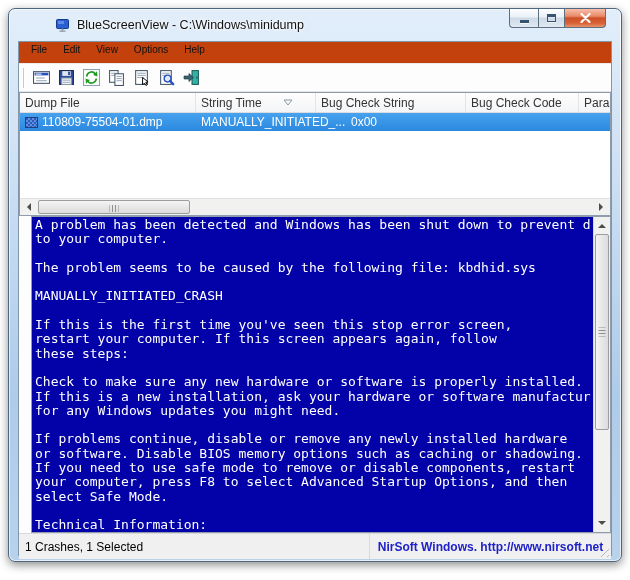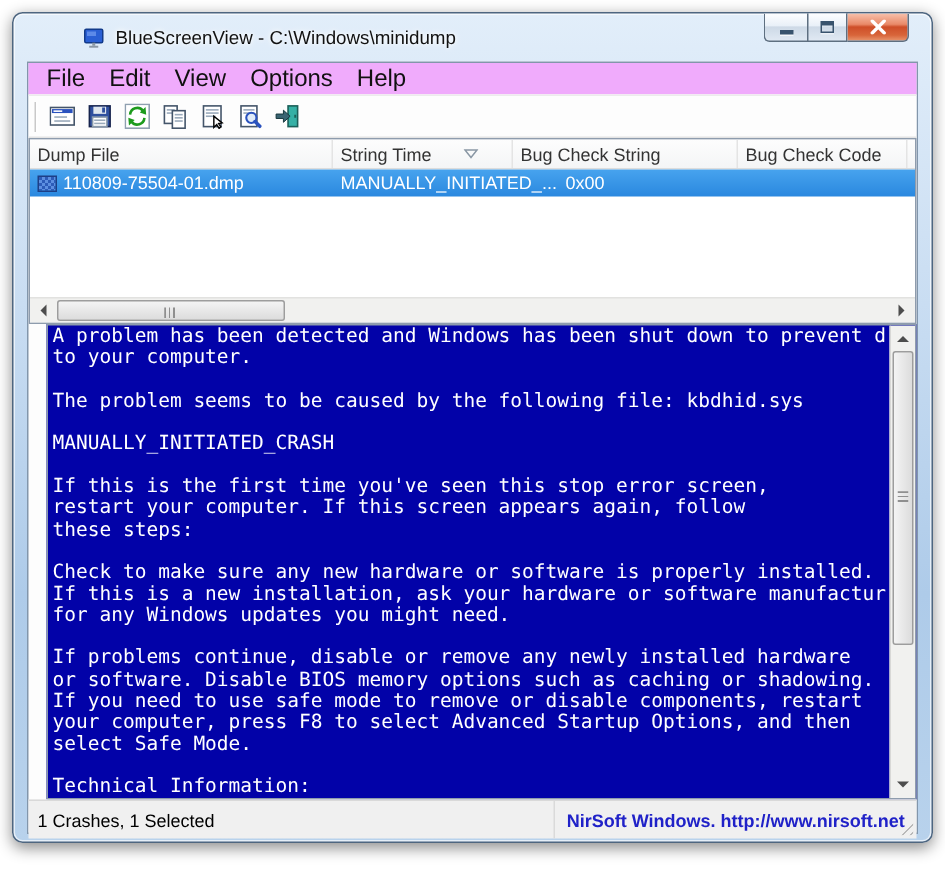--- a/index.html
+++ b/index.html
@@ -23,32 +23,32 @@
   .wbtn.min  { width:29px; border-radius:0 0 0 4px; background:linear-gradient(180deg,#fdfeff 0%,#e9f0f8 45%,#cdd9e6 50%,#e0e9f3 100%); border-right:none; }
   .wbtn.max  { width:27px; background:linear-gradient(180deg,#fdfeff 0%,#e9f0f8 45%,#cdd9e6 50%,#e0e9f3 100%); }
   .wbtn.close{ width:41px; border-radius:0 0 4px 0; border-left:none;
     background:linear-gradient(180deg,#f7c0ab 0%,#e98a68 40%,#ce4e28 50%,#d8653a 80%,#e8936a 100%); }
   .glyph-min { width:9px; height:3px; background:#38536d; margin-top:7px; box-shadow:0 1px 0 rgba(255,255,255,.7); }
   .glyph-max { width:9px; height:8px; border:1px solid #38536d; border-top-width:3px; background:transparent; box-shadow:0 1px 0 rgba(255,255,255,.5); }
 
   
   .client { position:absolute; left:9px; right:9px; top:32px; bottom:5px; background:#fdfdfd; border:1px solid #8296ab; }
 
-  .menubar { height:21px; display:flex; align-items:flex-start; padding-left:4px; background:#f0abfc; font-size:16px; color:#111; }
+  .menubar { height:21px; display:flex; align-items:flex-start; padding-left:4px; background:#c2410c; font-size:10px; color:#111; }
   .menu-item { padding:2px 8px; cursor:default; }
 
   .toolbar { height:29px; display:flex; align-items:center; background:#fdfdfd; border-top:1px solid #ececec; border-bottom:1px solid #e4e4e4; padding-left:2px; }
   .gripper { width:2px; height:20px; border-left:1px solid #c9c9c9; border-right:1px solid #ffffff; margin:0 5px 0 2px; }
   .tbtn { width:23px; height:23px; border:none; background:transparent; display:flex; align-items:center; justify-content:center; padding:0; margin-right:2px; }
 
   
   .listpane { height:124px; border:1px solid #8e9cad; background:#fff; position:relative; overflow:hidden; }
   .lheader { height:20px; display:flex; background:linear-gradient(180deg,#fdfdfd,#f4f5f6); border-bottom:1px solid #dcdcdc; font-size:12px; color:#333; overflow:hidden; }
   .hcol { border-right:1px solid #e4e4e4; padding:3px 0 0 5px; white-space:nowrap; overflow:hidden; position:relative; flex:none; }
-  .c0{width:202px} .c1{width:120px} .c2{width:150px} .c3{width:113px} .c4{width:80px}
+  .c0{width:176px} .c1{width:120px} .c2{width:150px} .c3{width:113px} .c4{width:80px}
   .sortglyph { position:absolute; right:22px; top:6px; }
 
   .lrow { height:18px; display:flex; align-items:center; font-size:12px; overflow:hidden; }
   .lrow.selected { background:linear-gradient(180deg,#47a3ee 0%,#2a88df 100%); color:#fff; }
   .cell { padding-left:5px; white-space:nowrap; overflow:hidden; flex:none; }
   .cell.file { display:flex; align-items:center; gap:4px; }
   .rowicon { width:13px; height:11px; flex:none; background:
       repeating-conic-gradient(#5c8fe0 0% 25%, #2c5cb8 0% 50%) 0 0/4px 4px;
       border:1px solid #1d3f86; }
 

